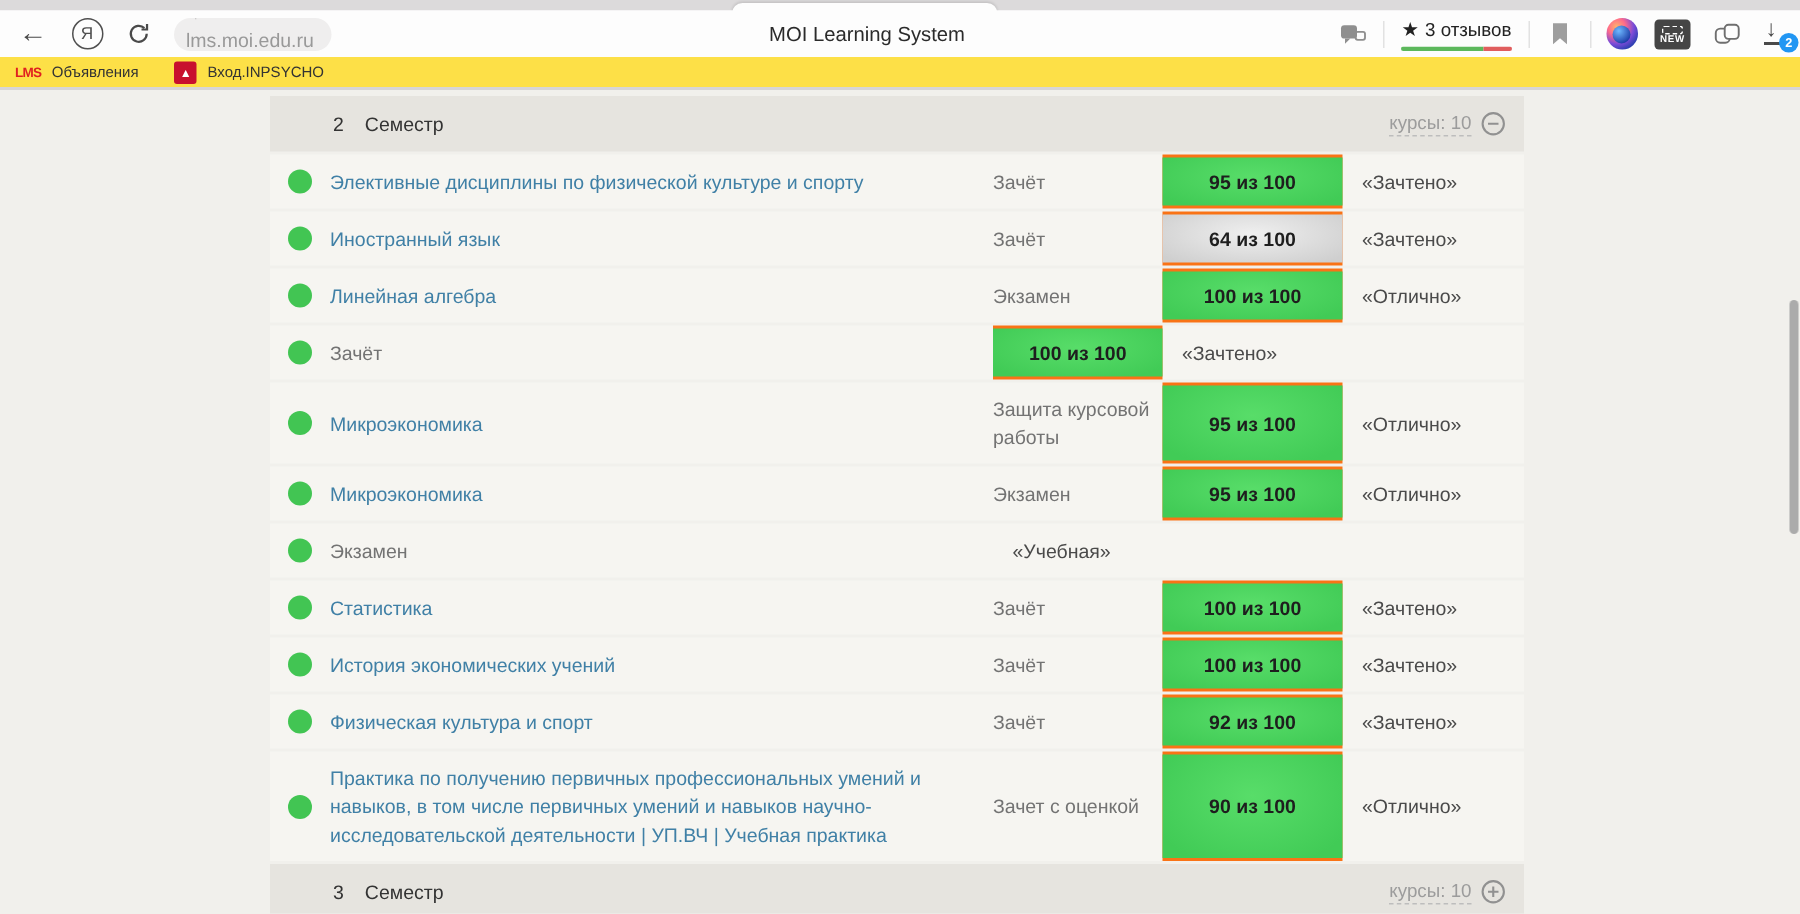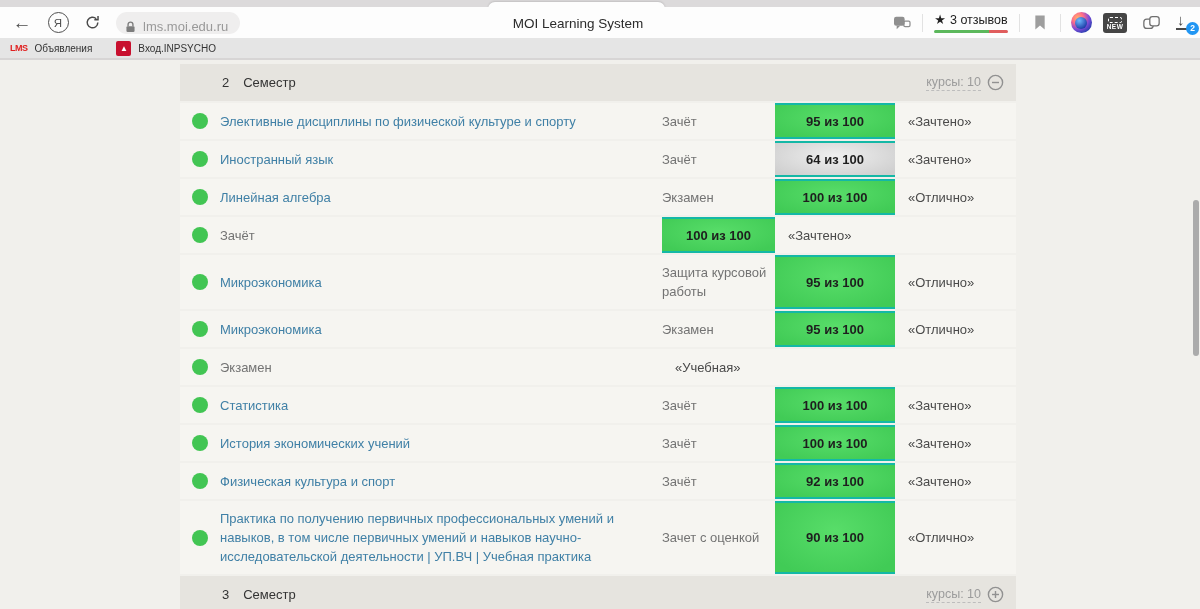--- a/index.html
+++ b/index.html
@@ -10,22 +10,22 @@
   .chrome { position:relative; width:1200px; background:#fdfdfd; }
   .tabstrip { position:relative; height:7px; background:#dcdadb; }
   .active-tab { position:absolute; left:488px; width:177px; height:7px; top:2px;
     background:#fdfdfd; border-radius:8px 8px 0 0; box-shadow:0 -1px 2px rgba(0,0,0,.12); }
   .toolbar { position:relative; height:31px; background:#fdfdfd; display:flex; align-items:center; }
   .nav-btn { display:flex; align-items:center; justify-content:center; width:28px; height:28px;
     color:#4a4a4a; cursor:pointer; }
   .back-glyph { font-size:19px; line-height:1; color:#4a4a4a; }
   .ya-circle { width:21px; height:21px; border:1.6px solid #4f4f4f; border-radius:50%;
     display:flex; align-items:center; justify-content:center; font-size:11.5px; color:#4f4f4f; }
-  .addr-pill { display:flex; align-items:flex-end; gap:6px; height:22px; background:#efeeee;
-    border-radius:12px; padding:0 12px 0 8px; margin-left:10px; }
+  .addr-pill { display:flex; align-items:flex-start; gap:6px; height:22px; background:#efeeee;
+    border-radius:12px; padding:0 12px 0 8px; margin-left:10px;flex-direction:column; }
   .addr-url { font-size:13px; color:#999; }
   .tab-title { position:absolute; left:560px; top:50%; transform:translate(-50%,-50%);
     font-size:13.5px; color:#2b2b2b; white-space:nowrap;margin-left:18px; }
   .right-icons { position:absolute; right:0; top:0; height:31px; display:flex;
     align-items:center; gap:0; padding-right:2px; }
   .vsep { width:1px; height:18px; background:#e2e2e2; margin:0 7px; }
   .icon-btn { display:flex; align-items:center; justify-content:center;
     width:26px; height:26px; cursor:pointer; position:relative; }
   .reviews { display:flex; flex-direction:column; align-items:center; cursor:pointer; margin:0 4px; }
   .reviews-top { display:flex; align-items:center; gap:4px; font-size:12.5px; color:#222; }
@@ -41,21 +41,21 @@
   .new-icon { width:24px; height:20px; background:#454545; border-radius:3px;
     display:flex; flex-direction:column; align-items:center; justify-content:flex-end; padding-bottom:2px; }
   .new-icon .lens { width:14px; height:6px; border:1px dashed #fff; border-radius:2px; margin-bottom:1px; }
   .new-icon .txt { font-size:6.5px; font-weight:bold; color:#fff; letter-spacing:.5px; line-height:1; }
   .dl-wrap { position:relative; width:24px; height:26px; }
   .dl-arrow { position:absolute; left:4px; top:1px; font-size:15px; color:#4a4a4a; }
   .dl-base { position:absolute; left:3px; bottom:6px; width:15px; height:2px; background:#4a4a4a; }
   .dl-badge { position:absolute; right:-2px; bottom:1px; width:13px; height:13px; border-radius:50%;
     background:#2196f3; color:#fff; font-size:8.5px; font-weight:bold;
     display:flex; align-items:center; justify-content:center; }
-  .bookmarks { height:20px; background:#e5e5e5; display:flex; align-items:center;
+  .bookmarks { height:20px; background:#fde047; display:flex; align-items:center;
     padding-left:10px; gap:24px; }
   .bm-item { display:flex; align-items:center; gap:7px; cursor:pointer; }
   .bm-label { font-size:10px; color:#333; }
   .lms-fav { font-size:9px; font-weight:bold; color:#e02020; letter-spacing:-.5px; }
   .psy-fav { width:15px; height:15px; background:#c8102e; border-radius:2px; color:#fff;
     font-size:8px; display:flex; align-items:center; justify-content:center; }
   .chrome-divider { height:2px; background:#d7d5d5; }
 
   
   .content { position:relative; width:1200px; height:550px; background:#f1f0ec; padding-top:4px; }
@@ -66,21 +66,21 @@
   .sem-label { font-size:13px; color:#333; flex:1; }
   .courses-toggle { display:flex; align-items:center; gap:6px; cursor:pointer; }
   .courses-link { font-size:12.5px; color:#9c9c9c; border-bottom:1px dashed #bdbdbd; padding-bottom:1px; }
   .trow { display:grid; grid-template-columns:40px 442px 113px 120px 1fr;
     align-items:center; min-height:36px; background:#f6f5f1; margin-bottom:2px; }
   .cell-dot { display:flex; justify-content:center; }
   .dot { width:16px; height:16px; border-radius:50%; background:#42c553; }
   .cell-course { padding:8px 42px 8px 0; }
   .course-link { font-size:13px; line-height:19px; color:#4080a6; text-decoration:none; cursor:pointer; }
   .cell-type { font-size:13px; line-height:19px; color:#737373; padding:8px 8px 8px 0; }
-  .cell-badge { align-self:stretch; display:flex; padding:2px 0; background:#14b8a6; }
+  .cell-badge { align-self:stretch; display:flex; padding:2px 0; background:#f97316; }
   .badge { flex:1; display:flex; align-items:center; justify-content:center;
     font-size:13px; font-weight:600; color:#1e1e1e; }
   .badge-green  { background:radial-gradient(ellipse at 50% 40%, #58dd69 0%, #41cb56 85%); }
   .badge-yellow { background:radial-gradient(ellipse at 50% 40%, #f8f02c 0%, #e9d808 85%); }
   .badge-gray   { background:radial-gradient(ellipse at 50% 40%, #efefef 0%, #cfcfcf 90%); }
   .cell-grade { font-size:13px; color:#4a4a4a; padding-left:13px; }
 
   .scroll-thumb { position:fixed; right:1px; top:200px; width:6px; height:156px;
     background:#ababab; border-radius:3px; }
 </style>

